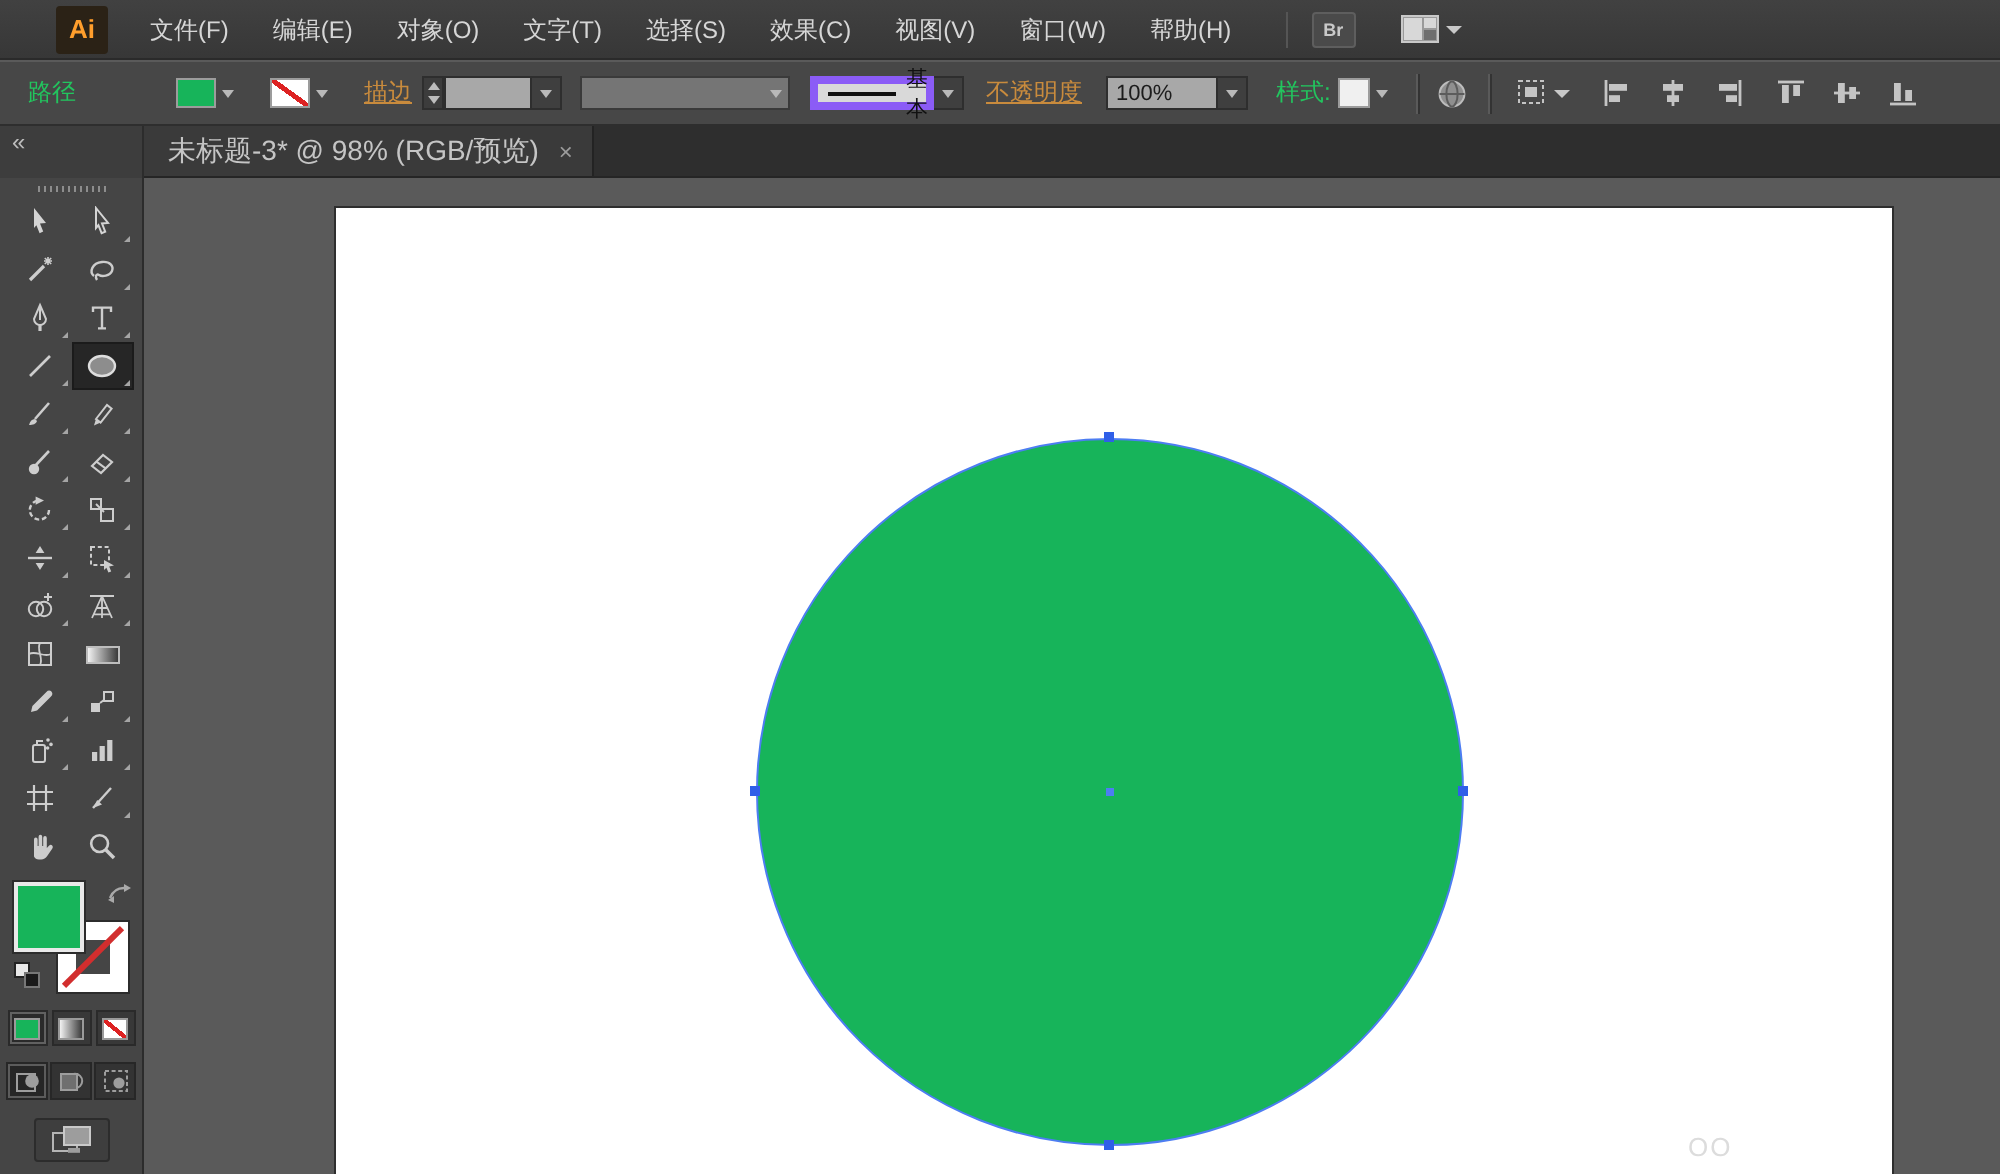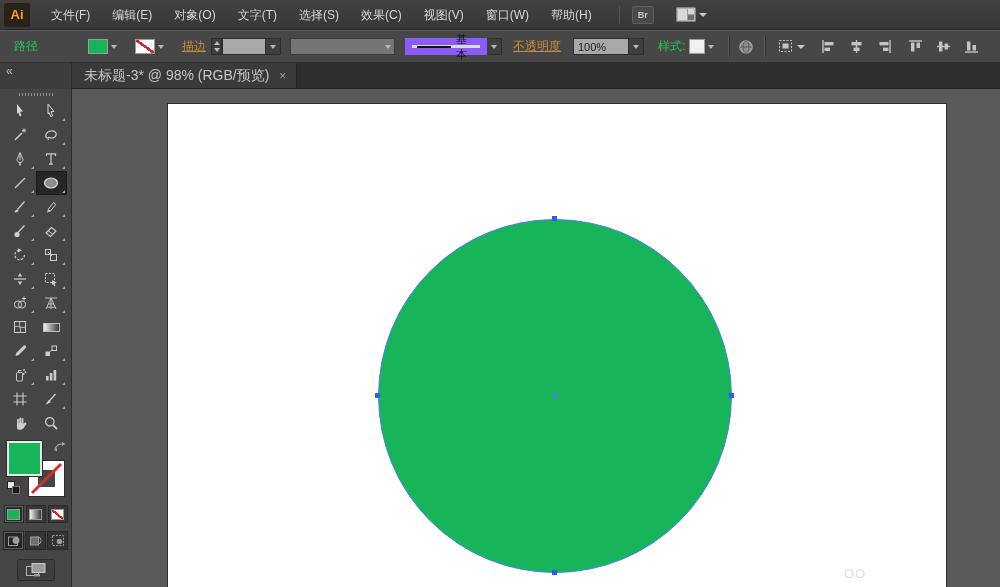--- a/index.html
+++ b/index.html
@@ -4,21 +4,21 @@
 <style>
   * { margin:0; padding:0; box-sizing:border-box; }
   html,body { width:1000px; height:587px; overflow:hidden; background:#2b2b2b;
     font-family:"Liberation Sans","DejaVu Sans",sans-serif; }
   #app { position:relative; width:1000px; height:587px; background:#3b3b3b; }
 
   
   .menubar { height:30px; background:linear-gradient(#414141,#373737); display:flex; align-items:center;
     padding-left:4px; border-bottom:1px solid #2a2a2a; }
   .ai-logo { width:26px; height:24px; background:#2b2216; color:#ff9e2c; font-weight:bold;
-    font-size:13px; display:flex; align-items:center; justify-content:center; border-radius:2px; margin-right:10px; }
+    font-size:13px; display:flex; align-items:center; justify-content:center; border-radius:2px; margin-right:10px;margin-left:24px; }
   .menu-item { color:#d6d6d6; font-size:12px; padding:0 11px; line-height:30px; cursor:default; }
   .mb-sep { width:1px; height:18px; background:#555; margin:0 12px 0 16px; }
   .br-btn { width:22px; height:18px; background:#4a4a4a; border:1px solid #5e5e5e; border-radius:2px;
     color:#c9c9c9; font-size:9px; font-weight:bold; display:flex; align-items:center; justify-content:center; }
   .arrange-btn { display:flex; align-items:center; margin-left:22px; gap:3px; }
   .caret { width:0; height:0; border-left:4px solid transparent; border-right:4px solid transparent;
     border-top:4px solid #c9c9c9; display:inline-block; }
 
   
   .controlbar { height:33px; background:#474747; border-top:1px solid #5a5a5a; border-bottom:1px solid #2e2e2e;
@@ -33,21 +33,21 @@
   .stepper { width:11px; height:17px; background:#3c3c3c; border:1px solid #2e2e2e; display:flex;
     flex-direction:column; align-items:center; justify-content:space-evenly; }
   .stepper .up { width:0;height:0;border-left:3px solid transparent;border-right:3px solid transparent;border-bottom:4px solid #bdbdbd; }
   .stepper .dn { width:0;height:0;border-left:3px solid transparent;border-right:3px solid transparent;border-top:4px solid #bdbdbd; }
   .field { height:17px; background:#a8a8a8; border:1px solid #2e2e2e; color:#1c1c1c; font-size:11px;
     display:flex; align-items:center; padding:0 4px; }
   .drop-btn { width:15px; height:17px; background:#3f3f3f; border:1px solid #2e2e2e; border-left:none;
     display:flex; align-items:center; justify-content:center; }
   .profile-dd { width:105px; height:17px; background:#757575; border:1px solid #3a3a3a; display:flex;
     align-items:center; justify-content:flex-end; padding-right:3px; }
-  .brush-box { width:82px; height:17px; background:#d9d9d9; border:7px solid #8b5cf6; display:flex;
+  .brush-box { width:62px; height:17px; background:#d9d9d9; border:4px solid #8b5cf6; display:flex;
     align-items:center; gap:5px; padding:0 5px; color:#111; font-size:11px; }
   .brush-line { flex:0 0 34px; height:2px; background:#111; }
   .style-sw { width:16px; height:15px; background:#f0f0f0; border:1px solid #9c9c9c; }
   .cb-sep { width:1px; height:20px; background:#5a5a5a; box-shadow:1px 0 0 #333; }
   .icon-btn { display:flex; align-items:center; justify-content:center; }
 
   
   .midrow { display:flex; height:26px; }
   .tools-head { width:72px; background:#3d3d3d; border-right:1px solid #2c2c2c; color:#bdbdbd;
     font-size:12px; letter-spacing:-1px; padding:1px 0 0 6px; }

